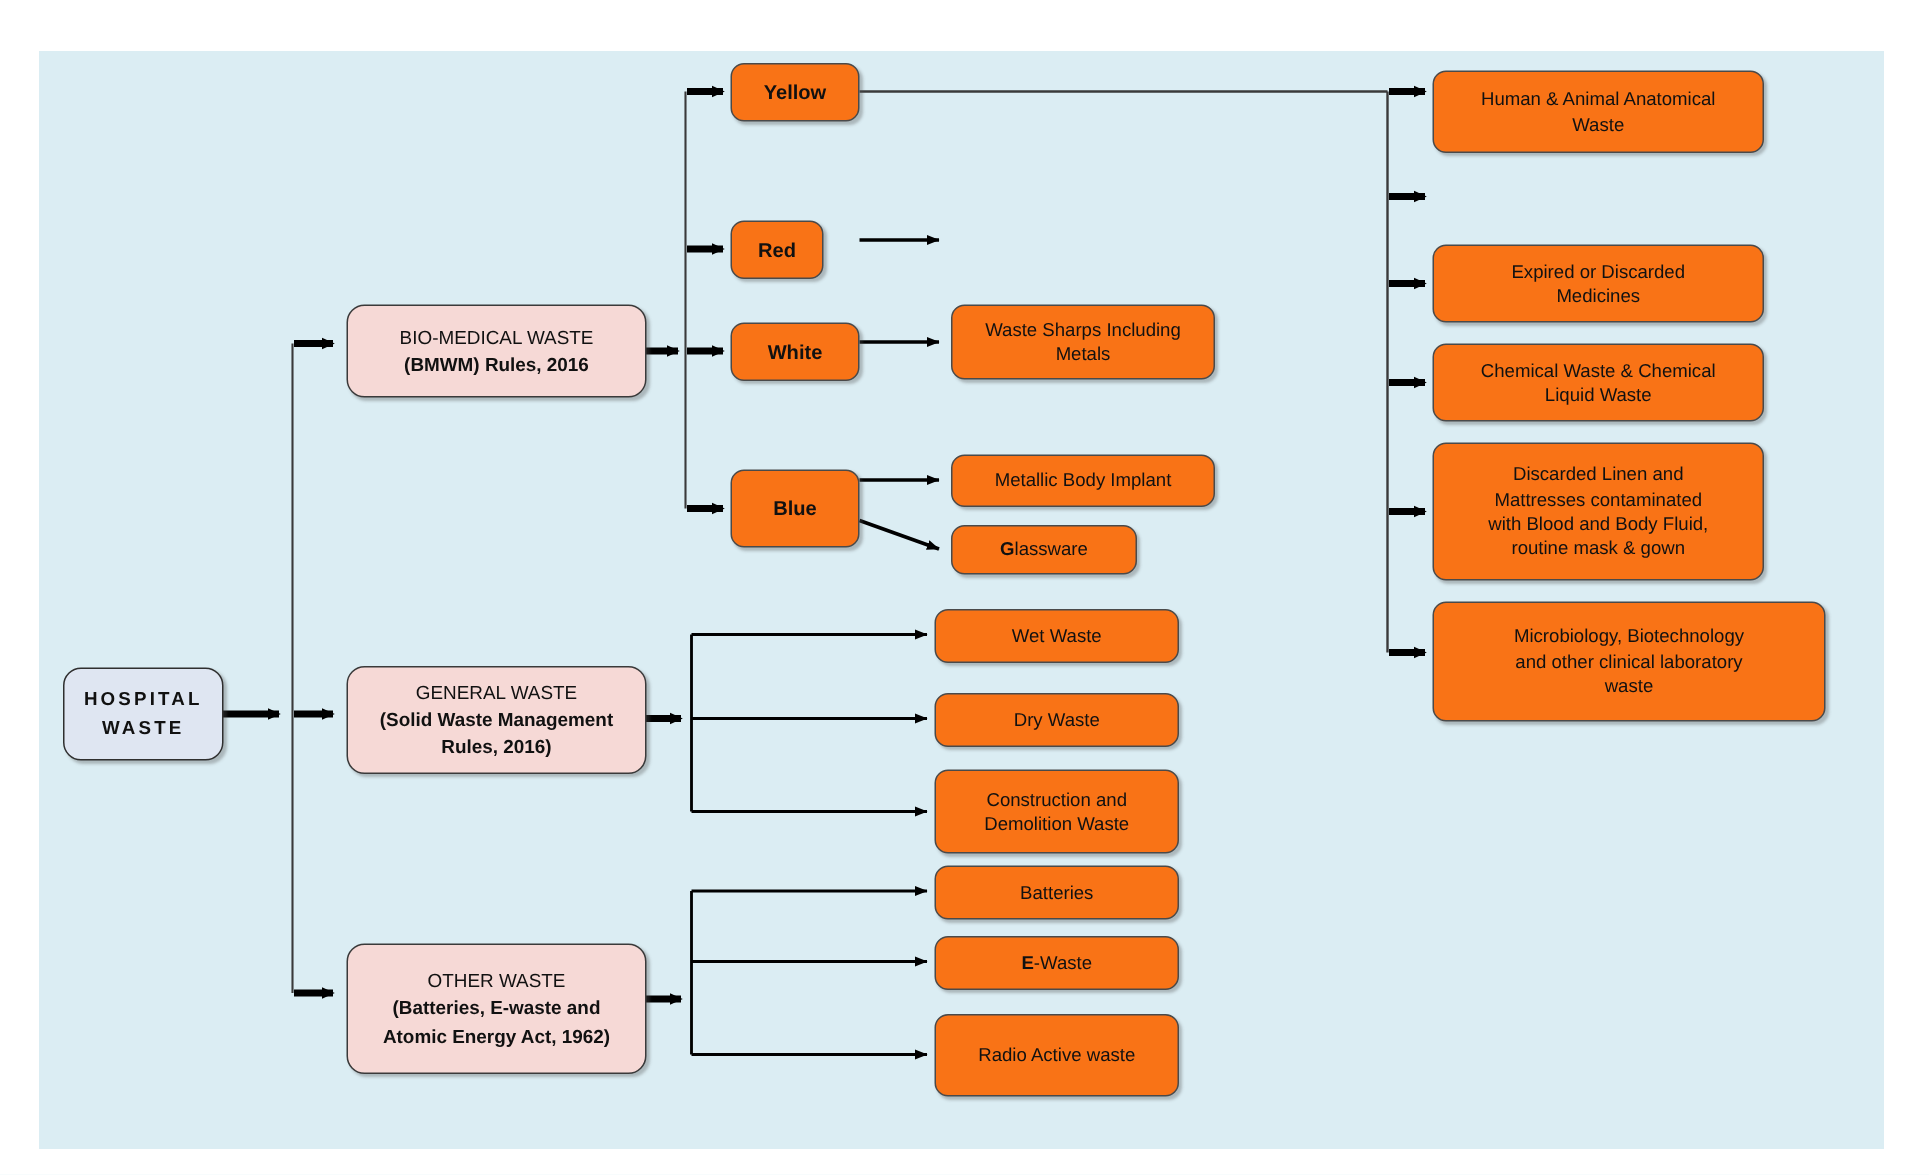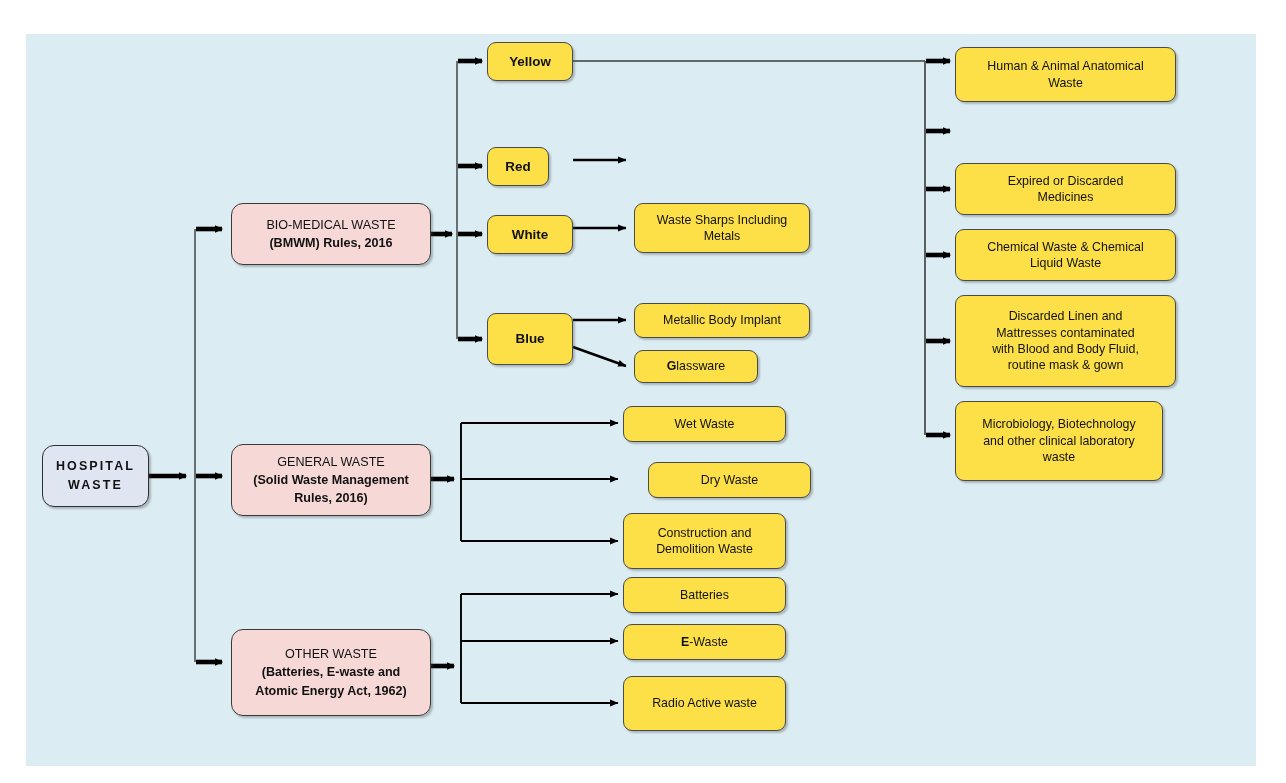--- a/index.html
+++ b/index.html
@@ -33,21 +33,21 @@
   }
   .node {
     position: absolute;
     box-sizing: border-box;
     display: flex;
     align-items: center;
     justify-content: center;
     text-align: center;
     border: 1.4px solid #4a4a4a;
     border-radius: 9px;
-    background: #fde047;
+    background: #f97316;
     color: #111111;
     font-size: 12.4px;
     line-height: 1.32;
     padding: 3px 7px;
     box-shadow: 2px 2px 2px rgba(80,80,80,0.34);
   }
   .node.root {
     background: #dfe6f2;
     border-color: #2f2f2f;
     border-radius: 12px;
@@ -250,33 +250,33 @@
 
   <div class="node" style="left:955px; top:295px; width:221px; height:92px;">
     <div>
       <span>Discarded Linen and</span><br>
       <span>Mattresses contaminated</span><br>
       <span>with Blood and Body Fluid,</span><br>
       <span>routine mask &amp; gown</span>
     </div>
   </div>
 
-  <div class="node" style="left:955px; top:401px; width:208px; height:80px;">
+  <div class="node" style="left:955px; top:401px; width:262px; height:80px;">
     <div>
       <span>Microbiology, Biotechnology</span><br>
       <span>and other clinical laboratory</span><br>
       <span>waste</span>
     </div>
   </div>
 
   <div class="node" style="left:623px; top:406px; width:163px; height:36px;">
     <span>Wet Waste</span>
   </div>
 
-  <div class="node" style="left:648px; top:462px; width:163px; height:36px;">
+  <div class="node" style="left:623px; top:462px; width:163px; height:36px;">
     <span>Dry Waste</span>
   </div>
 
   <div class="node" style="left:623px; top:513px; width:163px; height:56px;">
     <div>
       <span>Construction and</span><br>
       <span>Demolition Waste</span>
     </div>
   </div>
 

